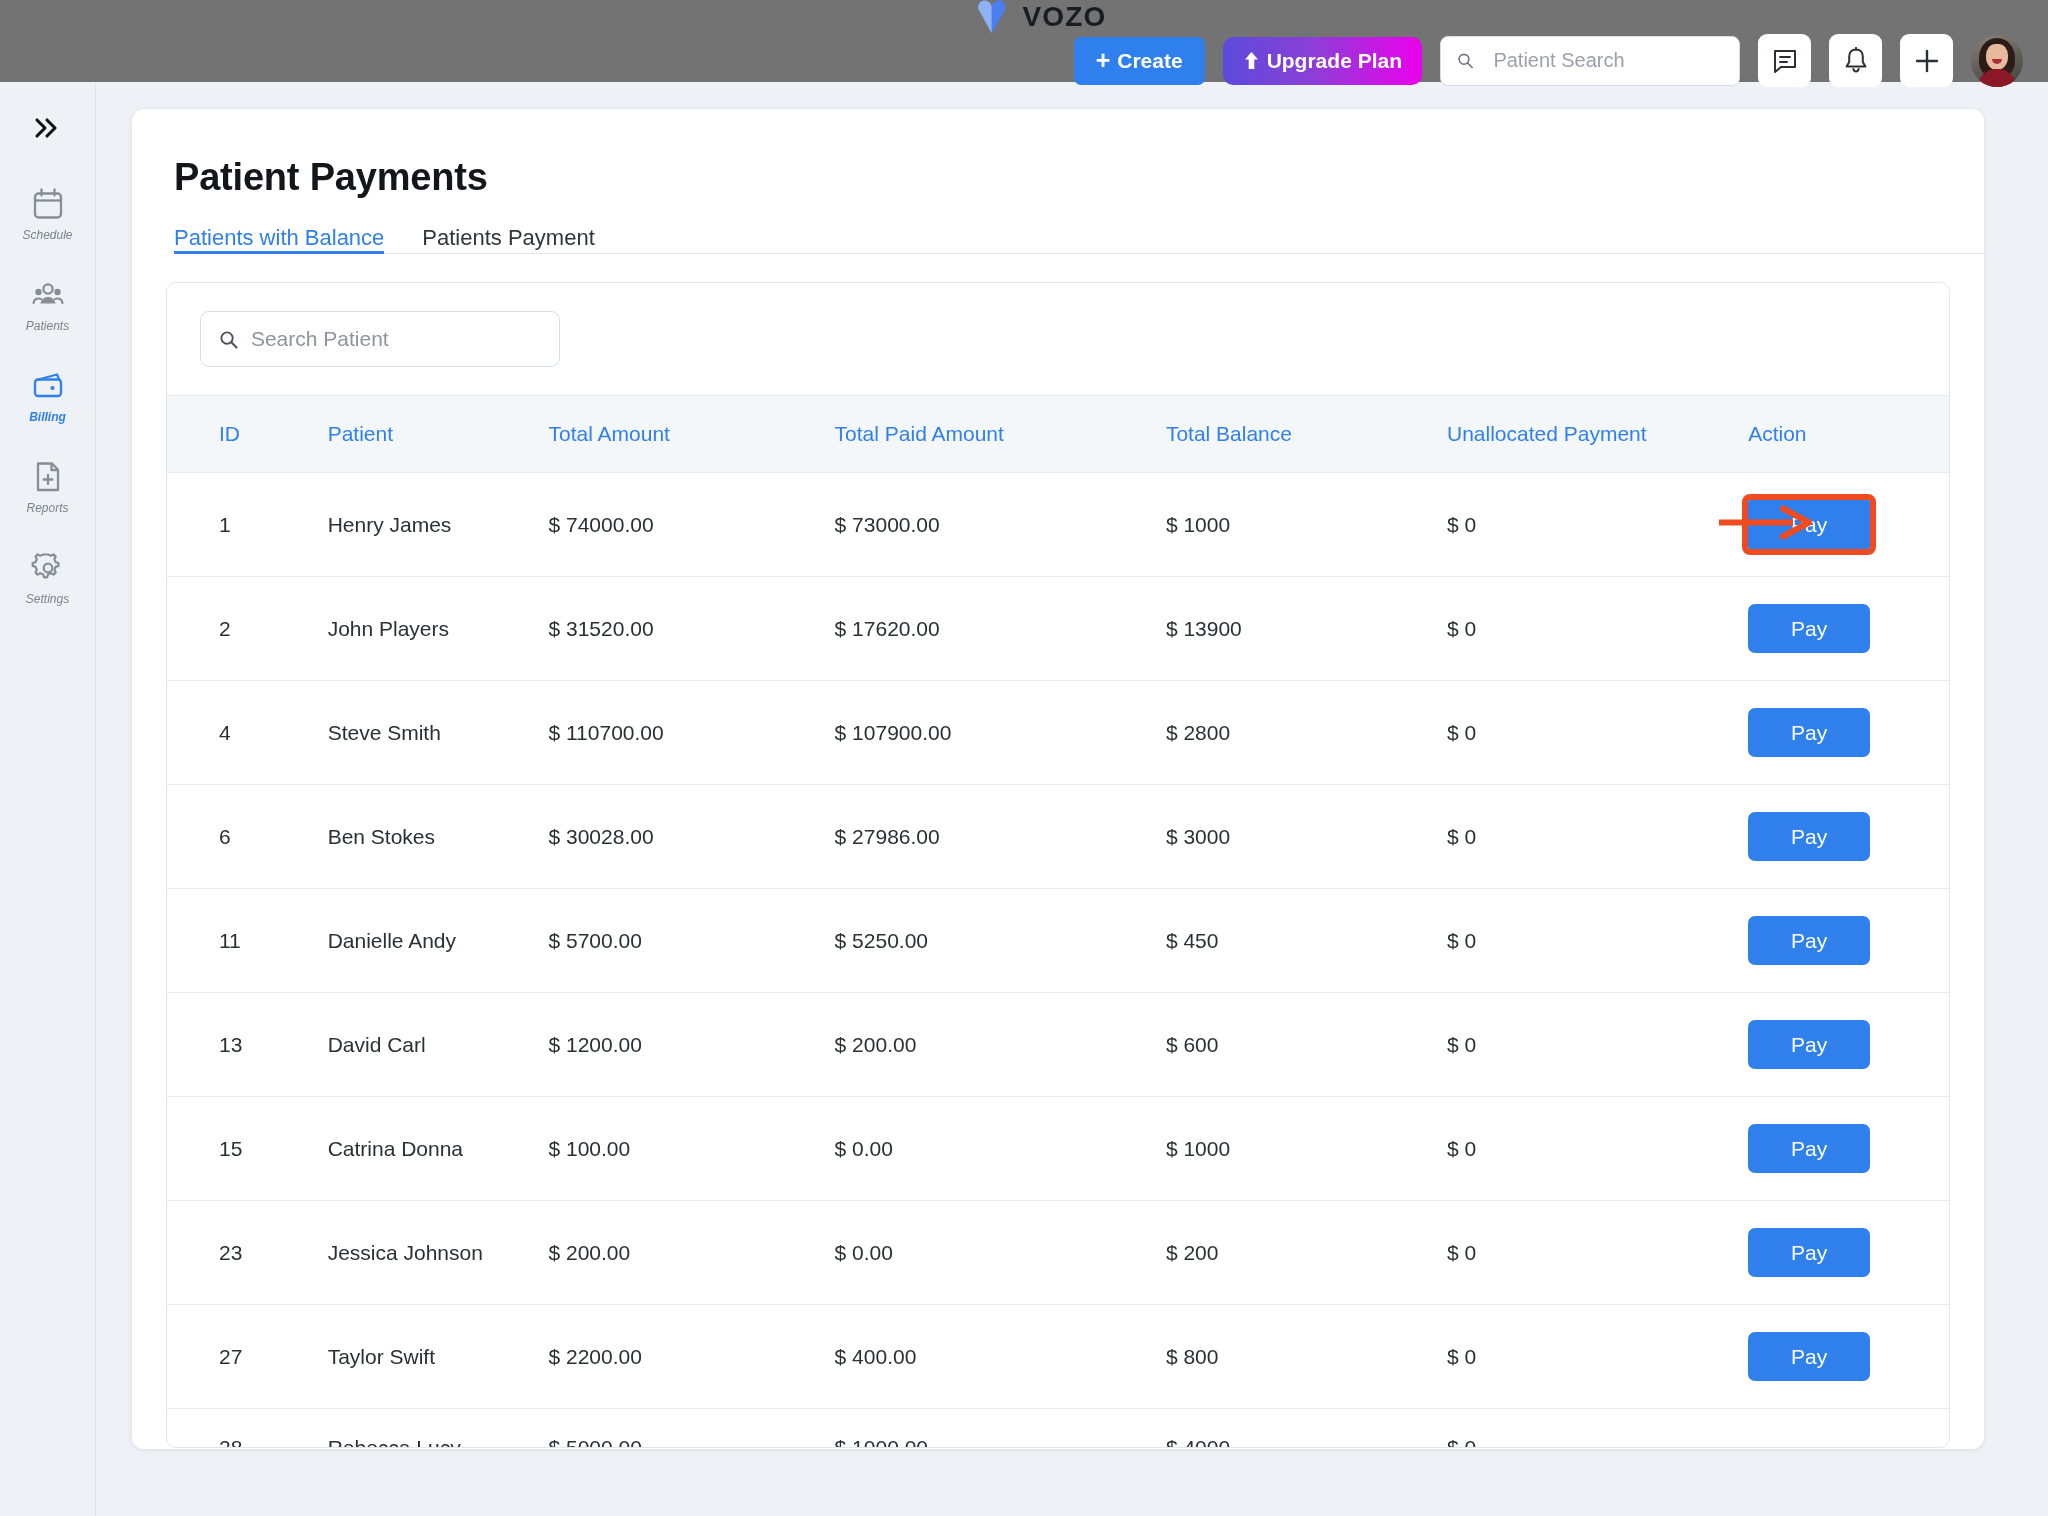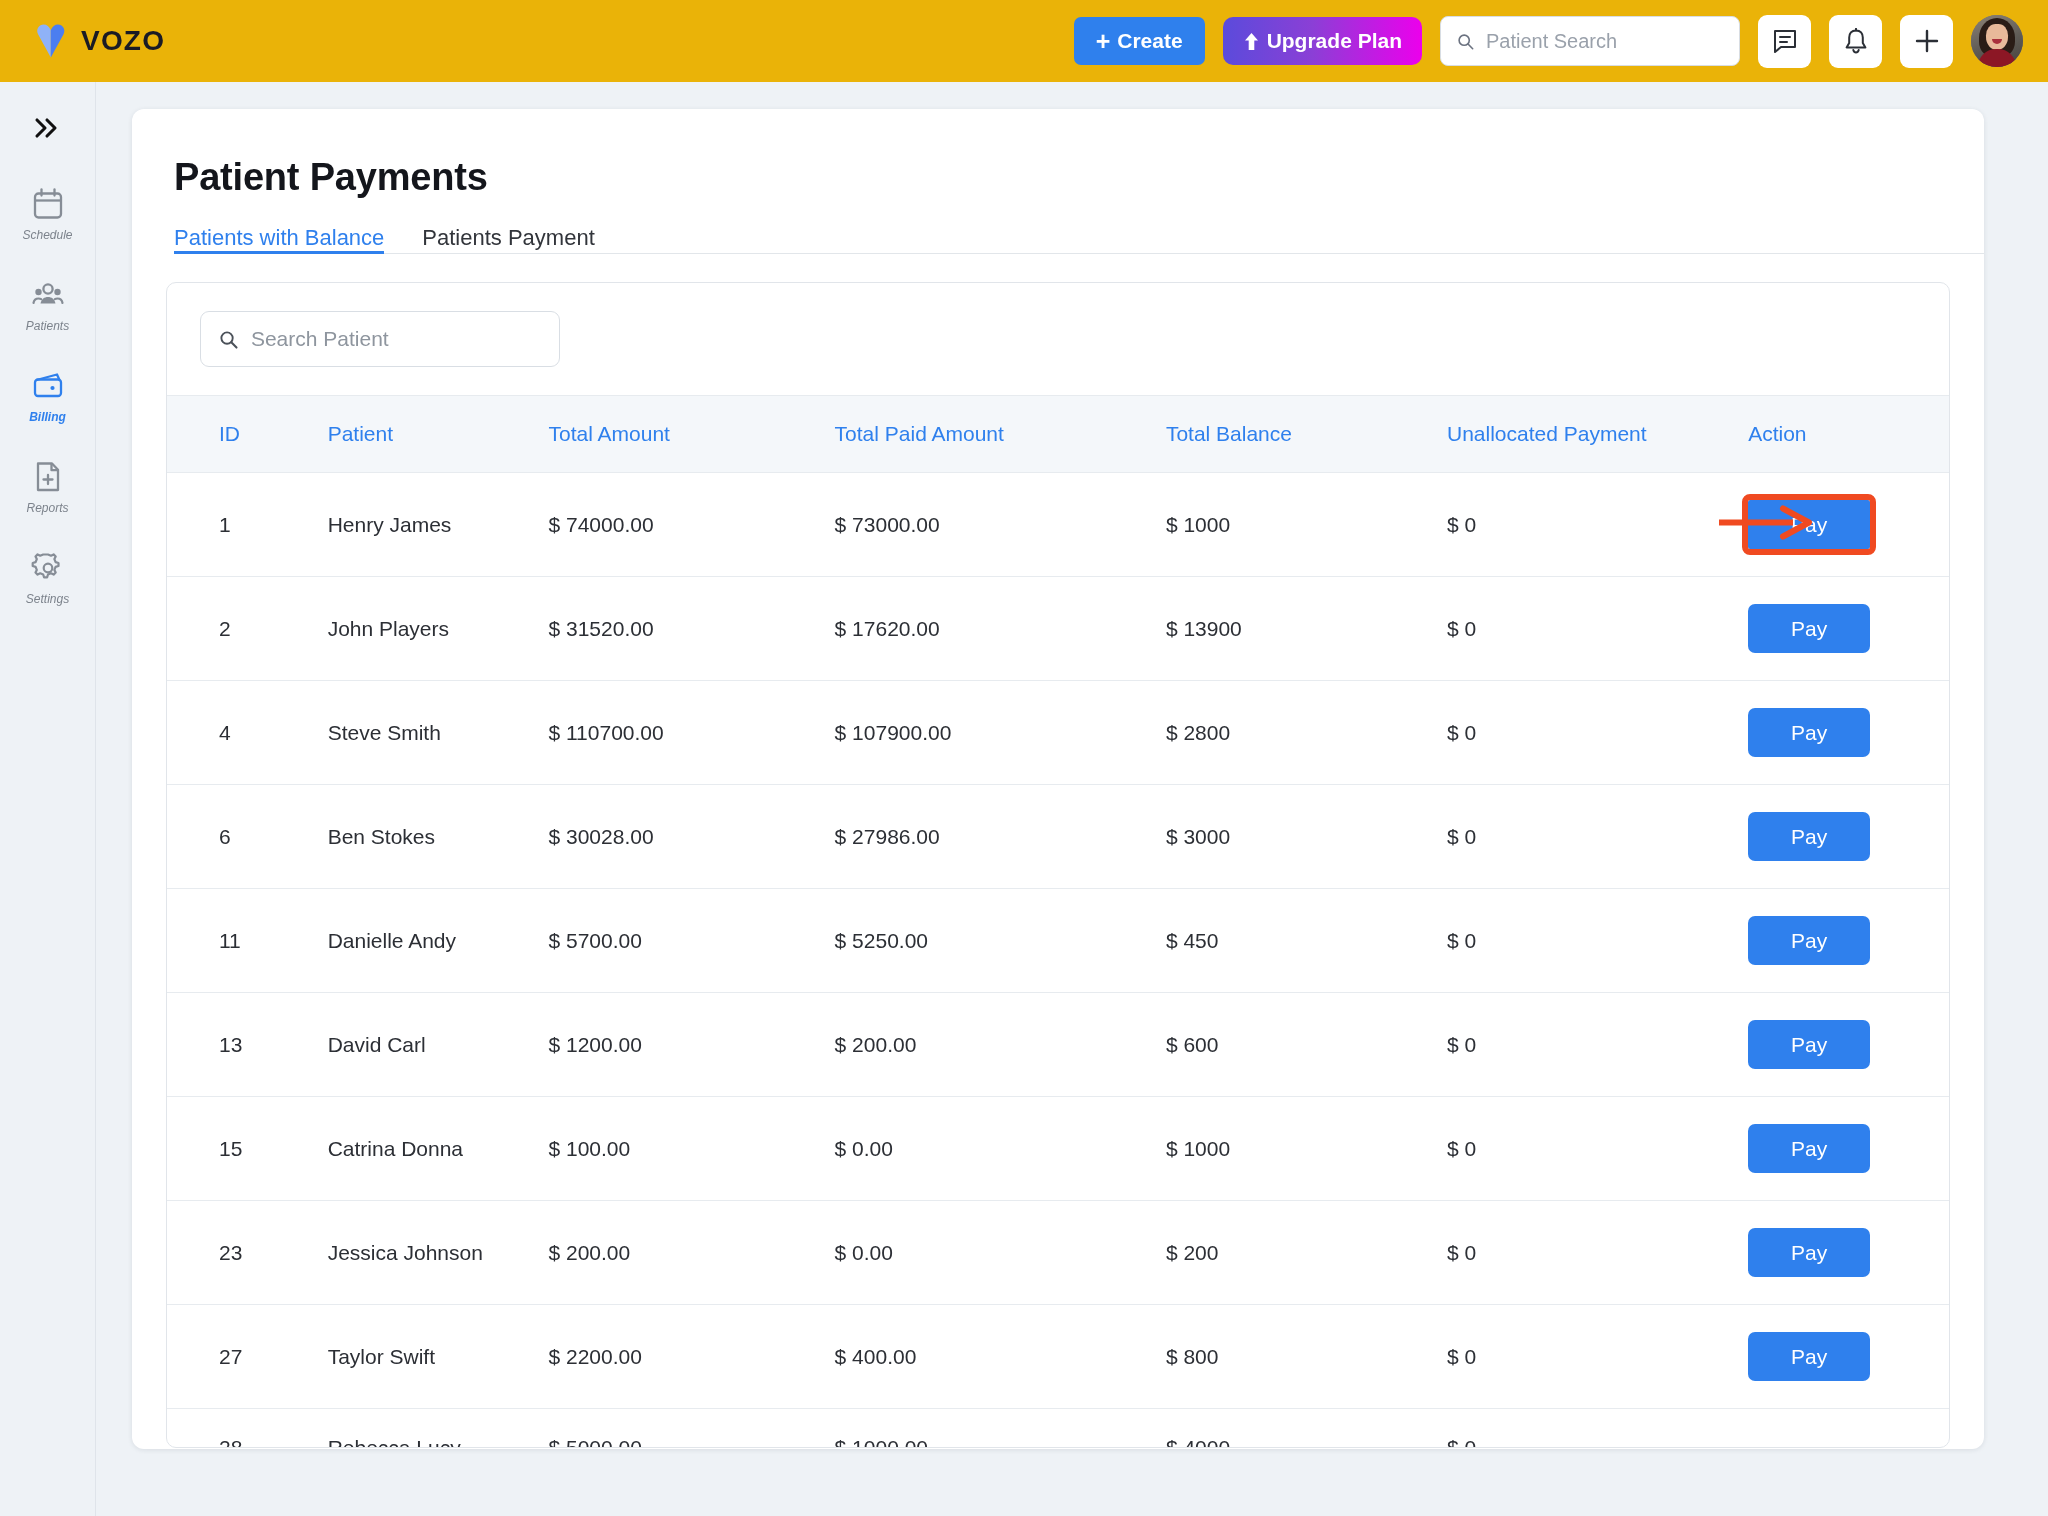--- a/index.html
+++ b/index.html
@@ -7,23 +7,24 @@
     width: 2048px; height: 1516px;
     background: #eef2f6;
     font-family: "Liberation Sans", sans-serif;
     overflow: hidden;
   }
 
   
   .topbar {
     position: absolute; top: 0; left: 0;
     width: 2048px; height: 82px;
-    background: #eab308;
+    background: #737373;
     display: flex; align-items: center;
     z-index: 30;
+    flex-direction: column;
   }
   .brand { display: flex; align-items: center; gap: 12px; margin-left: 33px; }
   .brand-logo { width: 36px; height: 34px; display: block; }
   .brand-name {
     font-size: 28px; font-weight: 700; letter-spacing: 1.2px;
     color: #1a1b25;
   }
   .topbar-right {
     margin-left: auto; display: flex; align-items: center; gap: 18px;
     margin-right: 25px;
@@ -40,21 +41,21 @@
     background: linear-gradient(90deg, #5b4bdb 0%, #8b3fd6 45%, #ec00ec 100%);
     color: #fff;
     font-family: "Liberation Sans", sans-serif;
     font-size: 21px; font-weight: 700;
     display: flex; align-items: center; gap: 7px; cursor: pointer;
   }
   .plus-glyph { font-size: 25px; font-weight: 700; line-height: 1; }
   .search-wrap {
     width: 300px; height: 50px; background: #fff;
     border: 1px solid #d8dde3; border-radius: 8px;
-    display: flex; align-items: center; padding: 0 16px; gap: 12px;
+    display: flex; align-items: center; padding: 0 16px; gap: 20px;
   }
   .search-wrap input {
     border: none; outline: none; background: transparent;
     font-family: "Liberation Sans", sans-serif;
     font-size: 20px; color: #333; width: 100%;
   }
   .search-wrap input::placeholder { color: #9aa1ab; }
   .icon-btn {
     width: 53px; height: 53px; background: #fff; border-radius: 9px;
     border: none; display: flex; align-items: center; justify-content: center;

